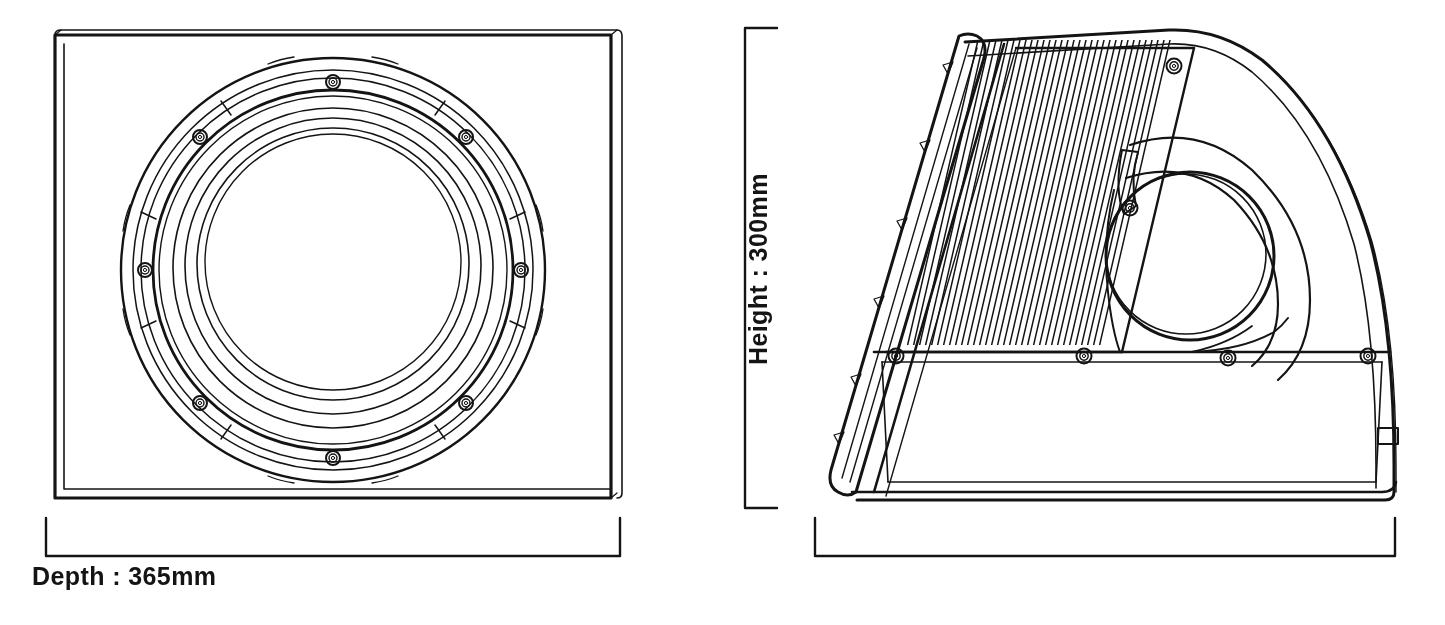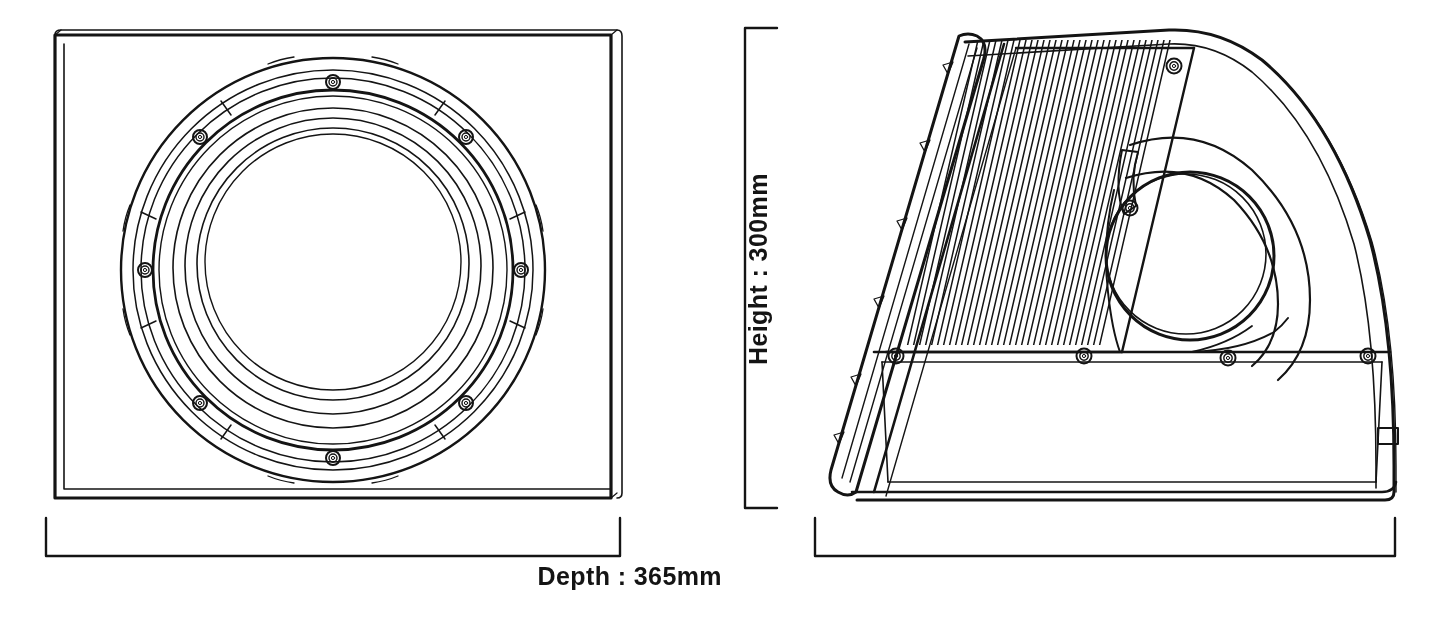--- a/index.html
+++ b/index.html
@@ -35,21 +35,22 @@
     font-weight: bold;
     font-size: 25px;
     letter-spacing: 0.4px;
     white-space: nowrap;
     user-select: none;
   }
   #depth-front-label {
     left: 0;
     width: 722px;
     top: 562px;
-    text-align: right;
+    text-align: left;
+    padding-left: 32px;
   }
   #depth-side-label {
     left: 722px;
     width: 723px;
     top: 562px;
     text-align: center;
   }
   #height-side-label {
     left: 0px;
     top: 0px;

